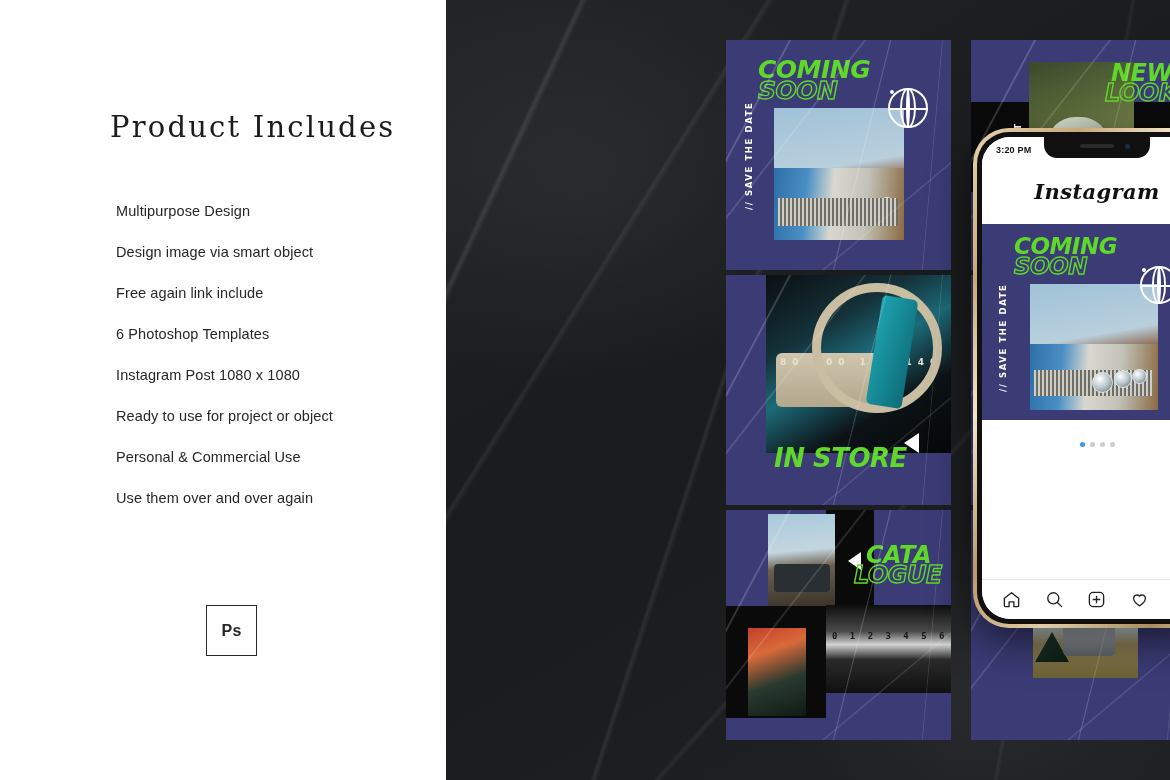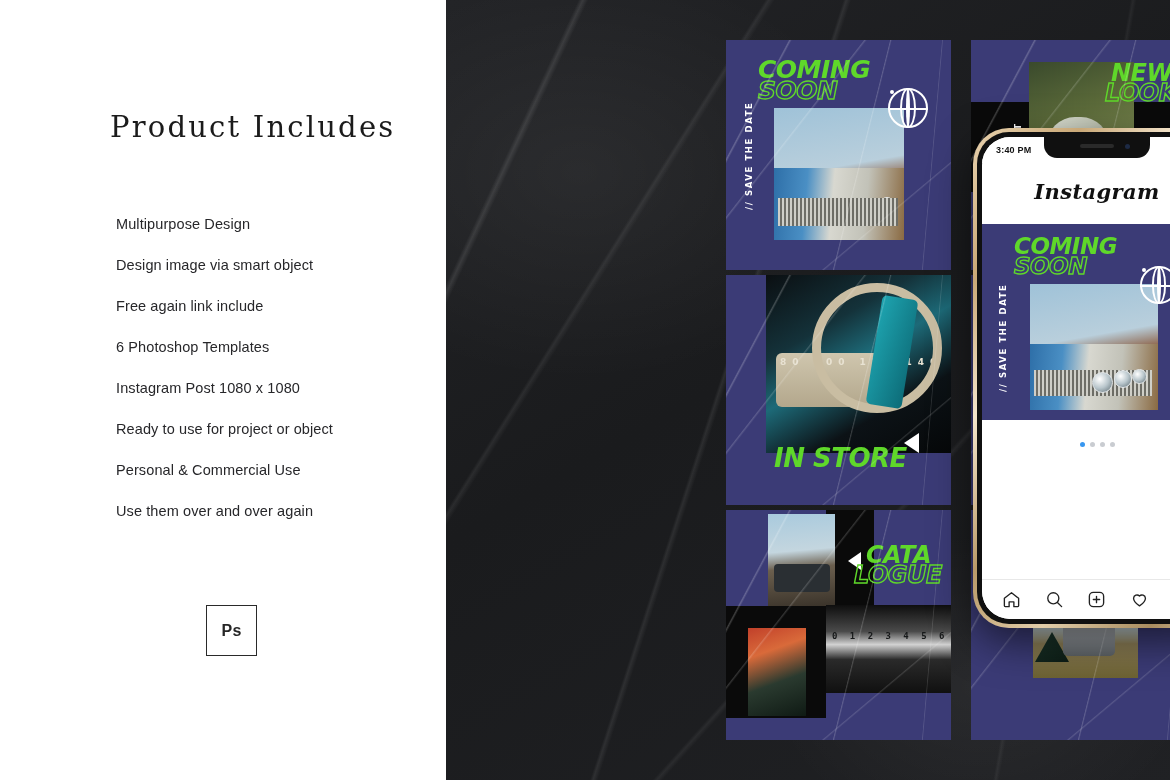--- a/index.html
+++ b/index.html
@@ -15,21 +15,21 @@
     width:430px; height:780px; background:#ffffff;
     position:relative; flex:0 0 430px;
   }
   .page-title {
     position:absolute; left:94px; top:110px;
     font-family:"DejaVu Serif", serif;
     font-size:29px; font-weight:400; color:#1b1b1b;
     letter-spacing:2.2px; white-space:nowrap;
   }
   .feature-list {
-    position:absolute; left:100px; top:224px;
+    position:absolute; left:100px; top:211px;
     list-style:none;
   }
   .feature-list li {
     font-size:14.5px; color:#27272a; line-height:1px;
     margin-bottom:40px; letter-spacing:0.1px; white-space:nowrap;
   }
   .ps-badge {
     position:absolute; left:190px; top:605px;
     width:51px; height:51px; border:1.6px solid #2a2a2a;
     background:#fff; display:flex; align-items:center; justify-content:center;
@@ -316,21 +316,21 @@
       <div class="phone-frame">
         <div class="phone-inner">
           <div class="phone-screen">
 
             <div class="notch">
               <div class="speaker"></div>
                 <div class="cam"></div>
             </div>
 
             <div class="status-bar">
-              <span class="status-time">3:40 PM</span>
+              <span class="status-time">3:20 PM</span>
               <span class="battery"></span>
             </div>
 
             <div class="ig-logo">Instagram</div>
 
             <div class="post">
               <div class="photo" style="left:48px;top:60px;width:128px;height:126px;
                    background:linear-gradient(170deg,#9fc2d8 0%,#b9cfdc 42%,#8a5a3c 58%,#6d3c26 100%);"></div>
               <div class="photo" style="left:48px;top:120px;width:128px;height:66px;
                    background:linear-gradient(95deg,#2e6fa8 0%,#4a8fc4 25%,#d8d8d0 45%,#c2c2b8 70%,#8a6a42 100%);">

